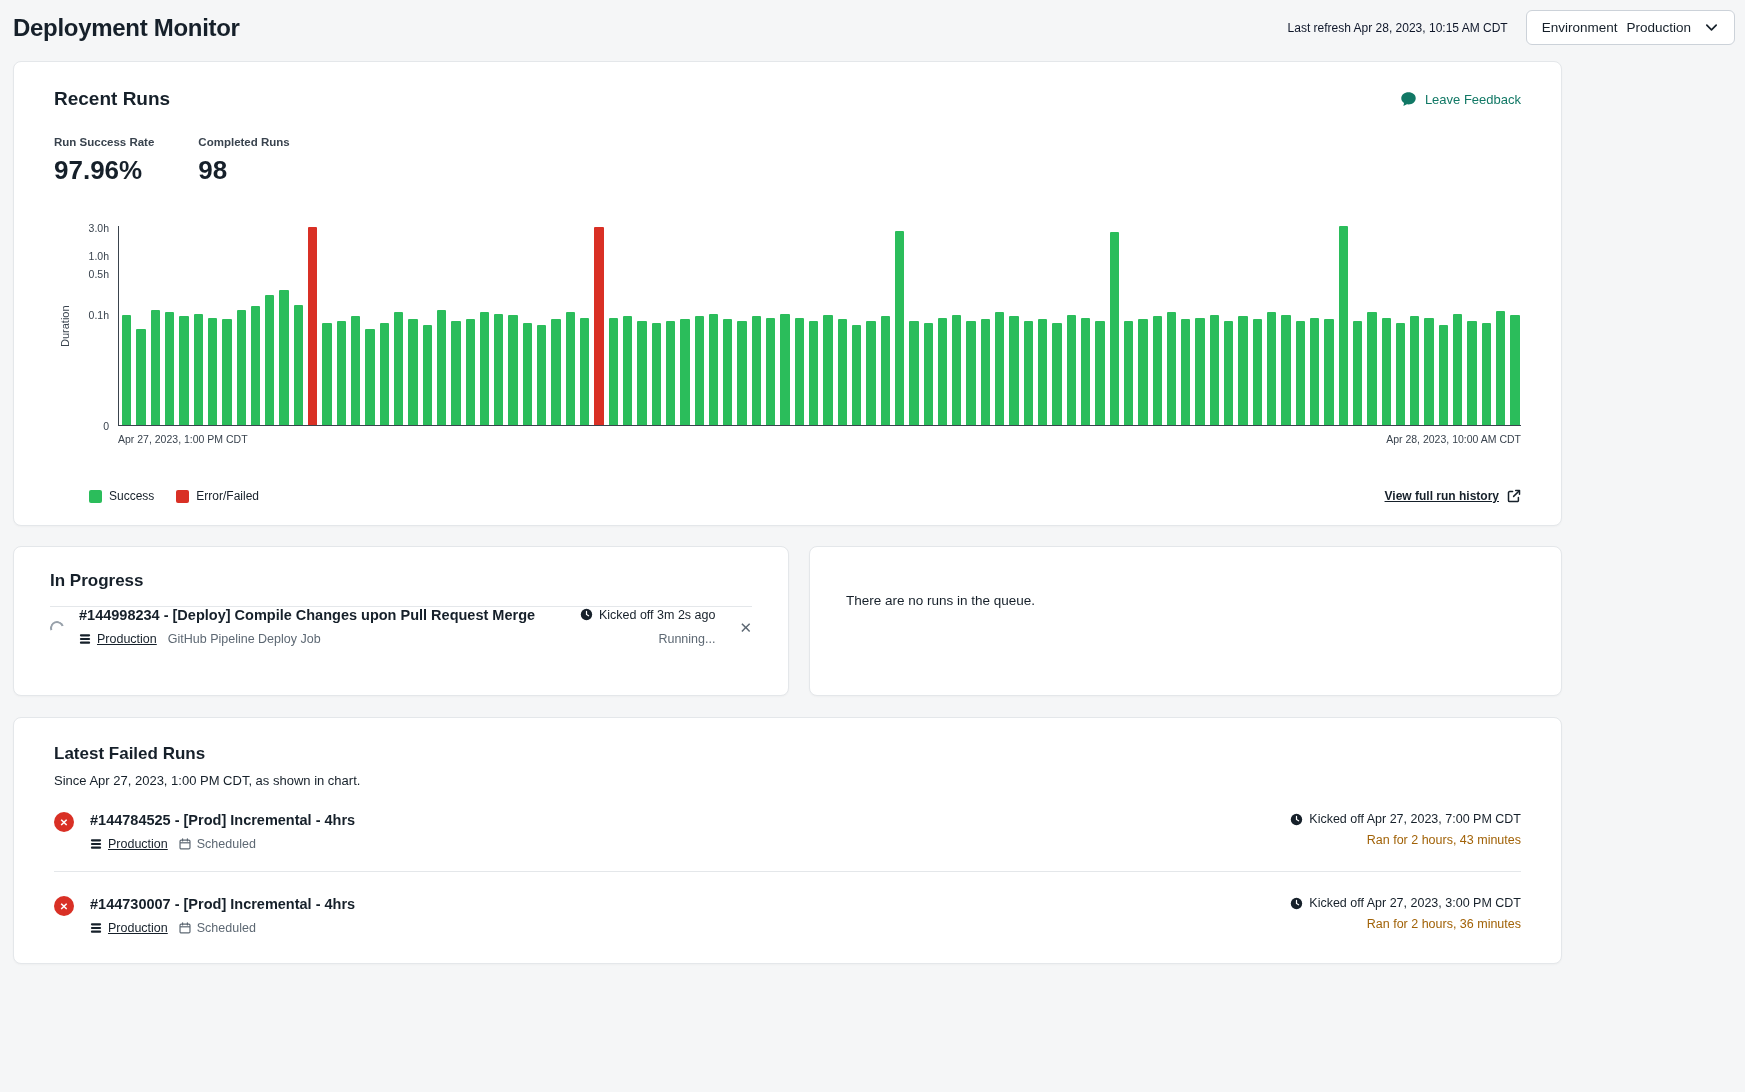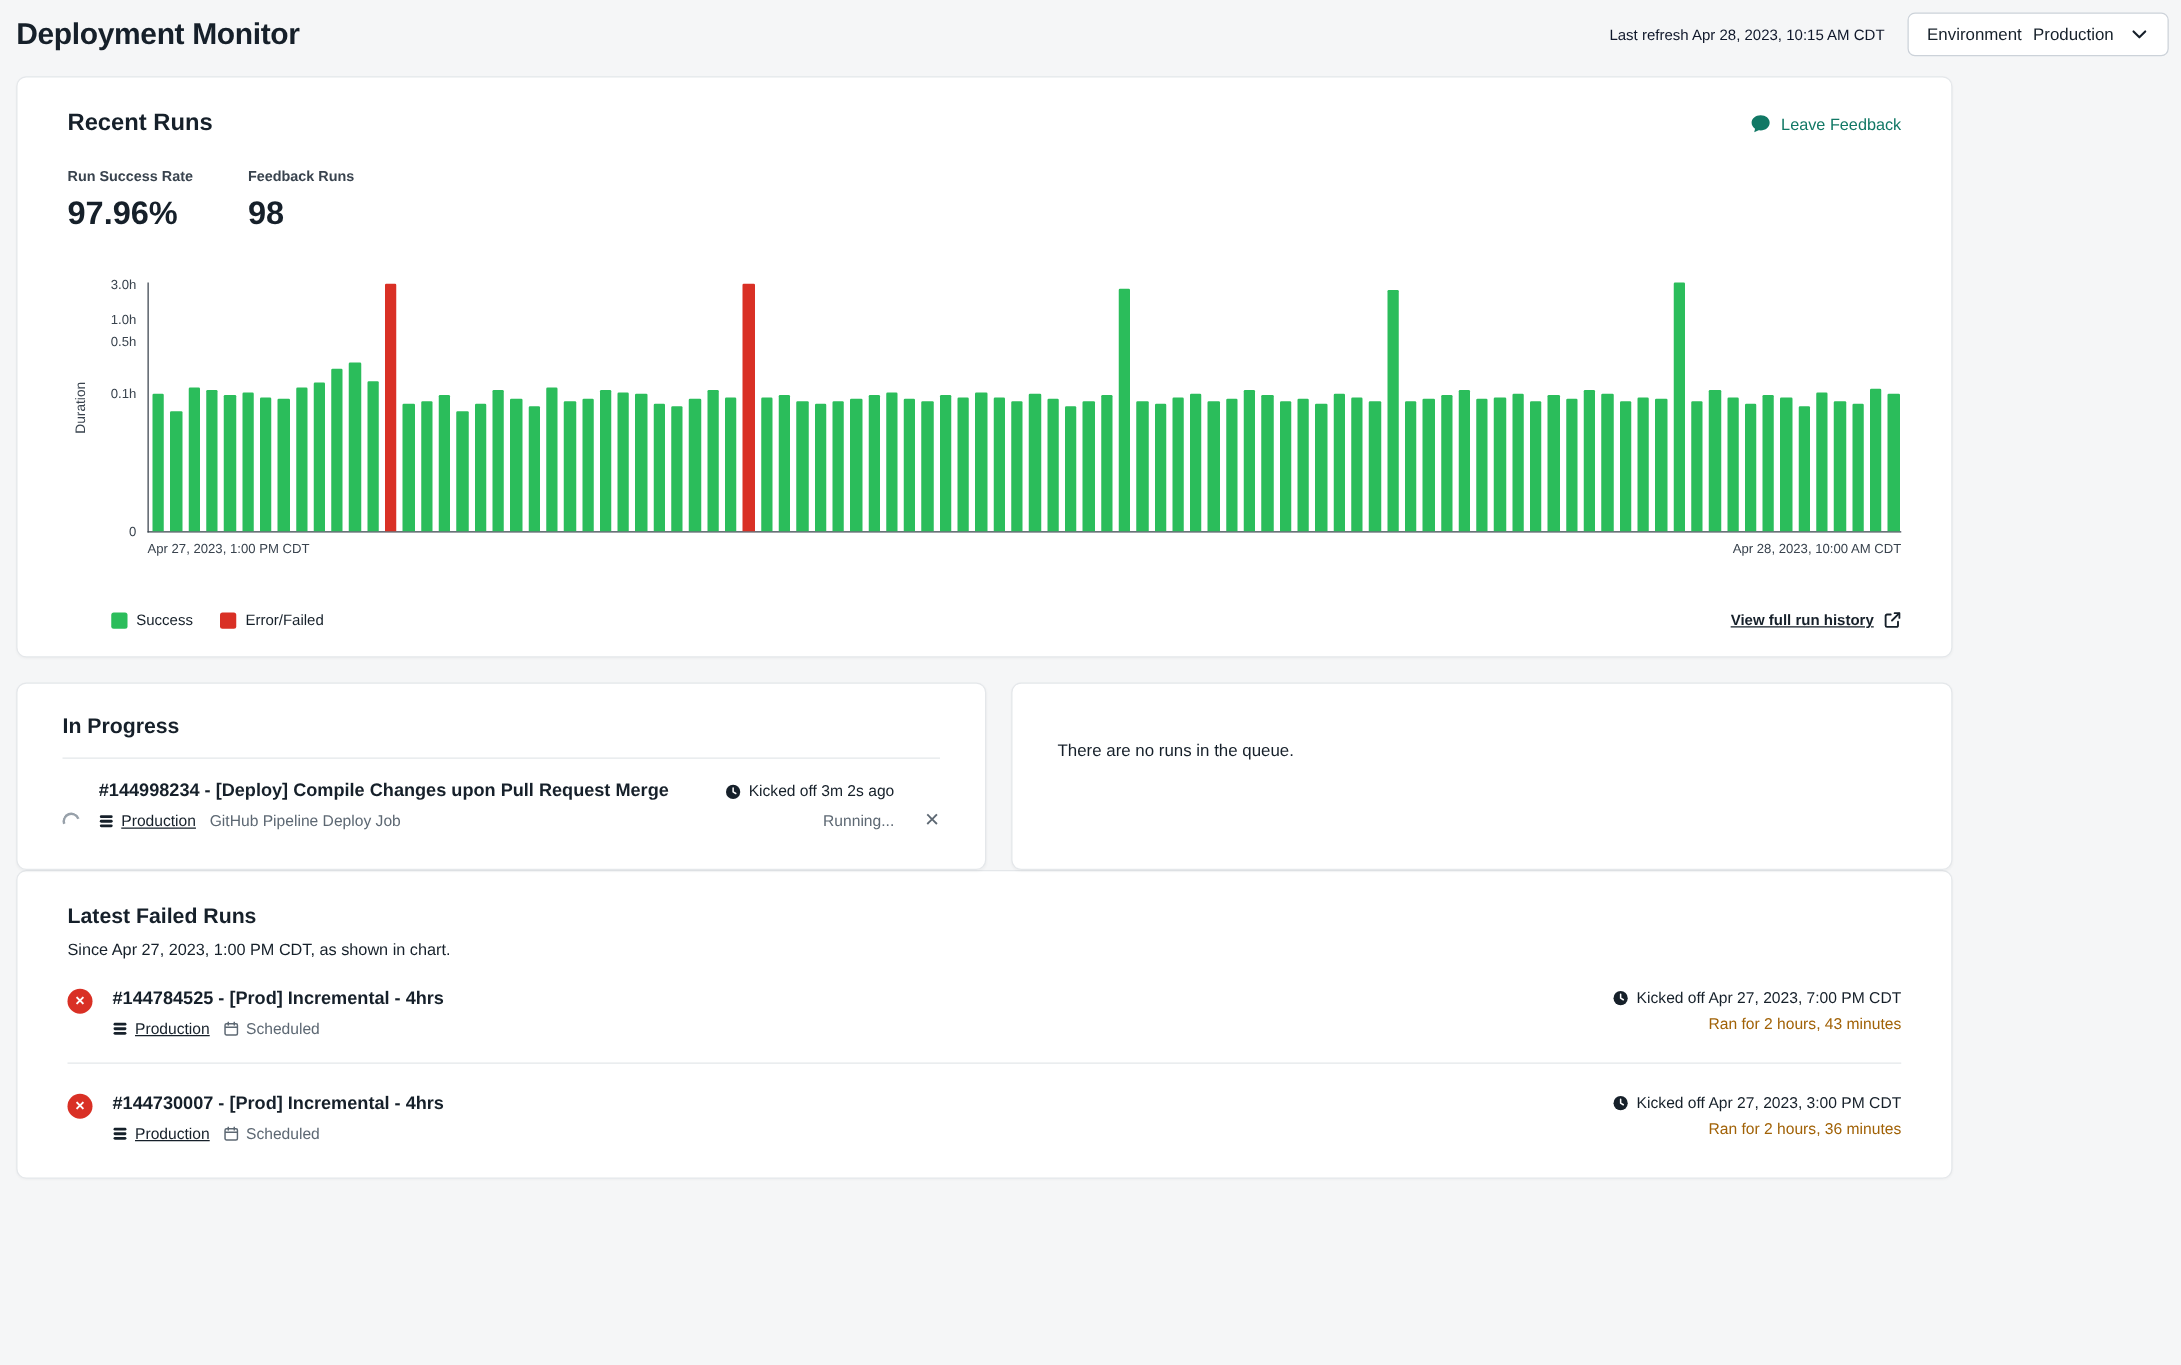--- a/index.html
+++ b/index.html
@@ -43,34 +43,34 @@
   .card-foot { display:flex; justify-content:space-between; align-items:center; margin-top:44px; }
   .legend { display:flex; align-items:center; gap:22px; margin-left:35px; }
   .legend-item { display:flex; align-items:center; gap:7px; font-size:12px; }
   .sw { width:13px; height:13px; border-radius:2px; display:inline-block; }
   .history { display:flex; align-items:center; gap:8px; font-size:12px; font-weight:700; color:#16202a; text-decoration:underline; cursor:pointer; }
   
   .row2 { display:flex; gap:20px; margin-top:20px; }
   .card-progress { width:776px; min-height:150px; padding:24px 36px; }
   .card-queue { flex:1; min-height:150px; padding:24px 36px; }
   .divider { height:1px; background:#e4e7ea; margin-top:15px; }
-  .progress-item { display:flex; align-items:flex-end; margin-top:18px; }
+  .progress-item { display:flex; align-items:center; }
   .spinner { width:14px; height:14px; border:2px solid transparent; border-top-color:#98a1aa; border-left-color:#98a1aa; border-radius:50%; margin-top:3px; transform:rotate(25deg); }
   .pi-main { margin-left:15px; flex:1; }
   .run-title { font-size:14.5px; font-weight:700; color:#16202a; }
   .meta-row { display:flex; align-items:center; gap:11px; margin-top:9px; }
   .env-link { display:flex; align-items:center; gap:6px; font-size:12.5px; color:#16202a; text-decoration:underline; cursor:pointer; }
   .job-name { font-size:12.5px; color:#5d6873; }
   .pi-right { text-align:right; margin-left:20px; }
   .kicked { display:flex; align-items:center; gap:6px; font-size:12.5px; color:#16202a; justify-content:flex-end; }
   .running { font-size:12.5px; color:#5d6873; margin-top:10px; }
   .close-x { margin-left:24px; color:#5d6873; font-size:15px; line-height:1; cursor:pointer; margin-top:2px; }
   .queue-empty { font-size:13.5px; margin-top:22px; }
   
-  .card-failed { padding:26px 40px 28px; }
+  .card-failed { margin-top:21px; padding:26px 40px 28px; }
   .failed-sub { font-size:13px; margin-top:9px; }
   .failed-row { display:flex; align-items:flex-start; margin-top:24px; }
   .err-badge { width:20px; height:20px; border-radius:50%; background:#D93025; color:#fff; display:flex; align-items:center; justify-content:center; font-size:10px; font-weight:700; flex:0 0 auto; }
   .fr-main { margin-left:16px; flex:1; }
   .sched { display:flex; align-items:center; gap:6px; font-size:12.5px; color:#5d6873; }
   .fr-right { text-align:right; }
   .ran { font-size:12.5px; color:#a16207; margin-top:7px; }
   .row-divider { height:1px; background:#e4e7ea; margin-top:20px; }
   svg { display:block; }
 </style>
@@ -107,21 +107,21 @@
         <span>Leave Feedback</span>
       </a>
     </div>
 
     <div class="stats">
       <div>
         <div class="stat-label">Run Success Rate</div>
         <div class="stat-value">97.96%</div>
       </div>
       <div>
-        <div class="stat-label">Feedback Runs</div>
+        <div class="stat-label">Completed Runs</div>
         <div class="stat-value">98</div>
       </div>
     </div>
 
     <div class="chart">
       <div class="ylabel">Duration</div>
       <div class="chart-body">
         <div class="plot-wrap">
           <div class="yticks">
               <div class="ytick" style="top: 2.1px;">3.0h</div>

